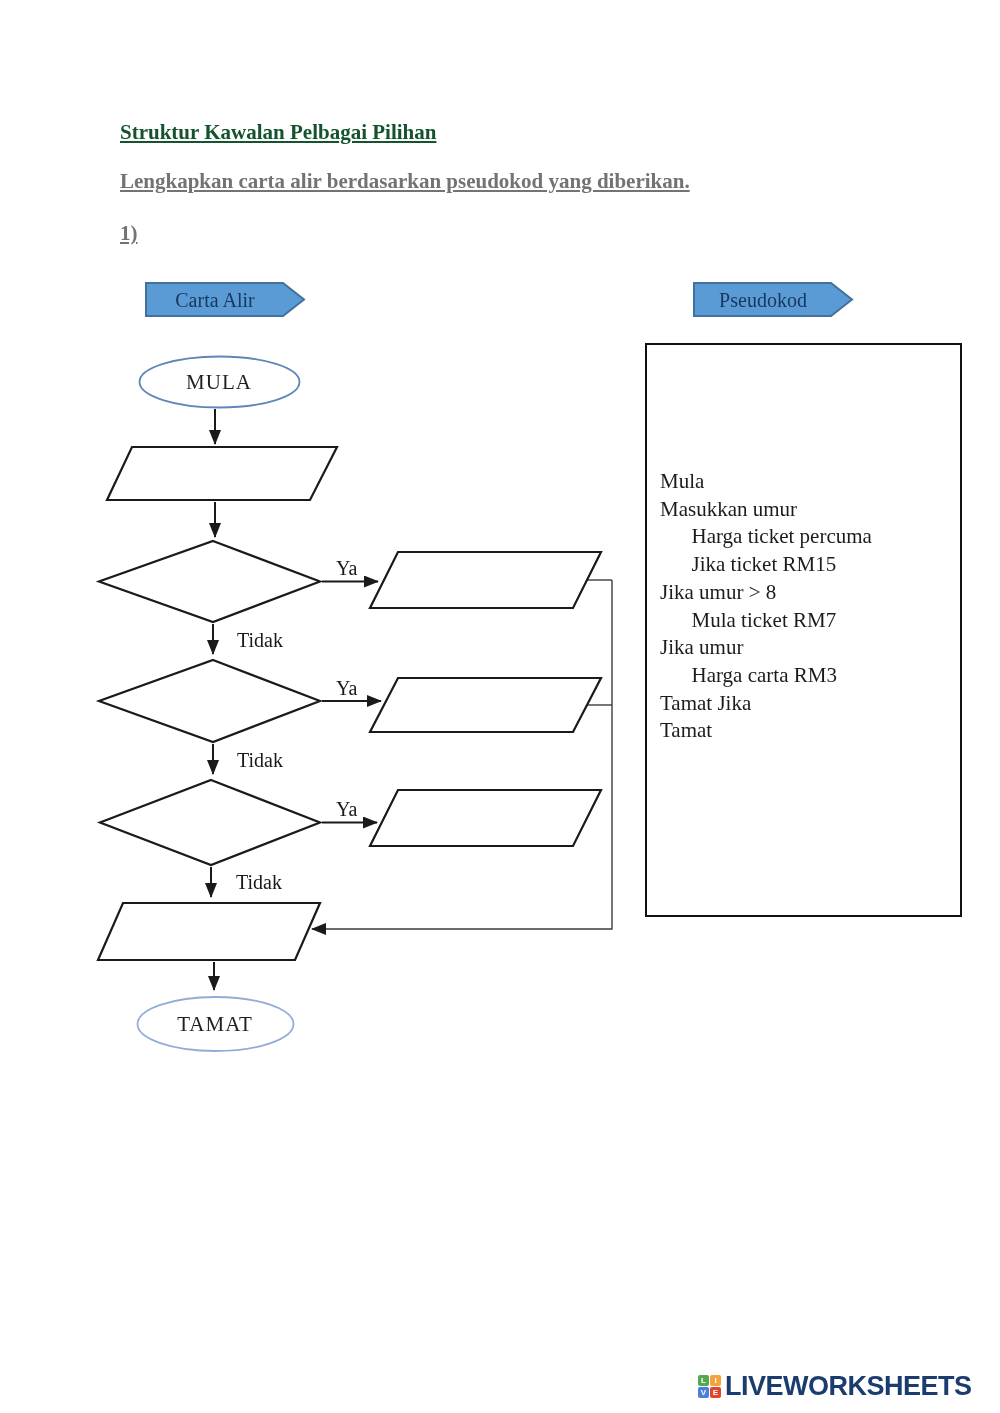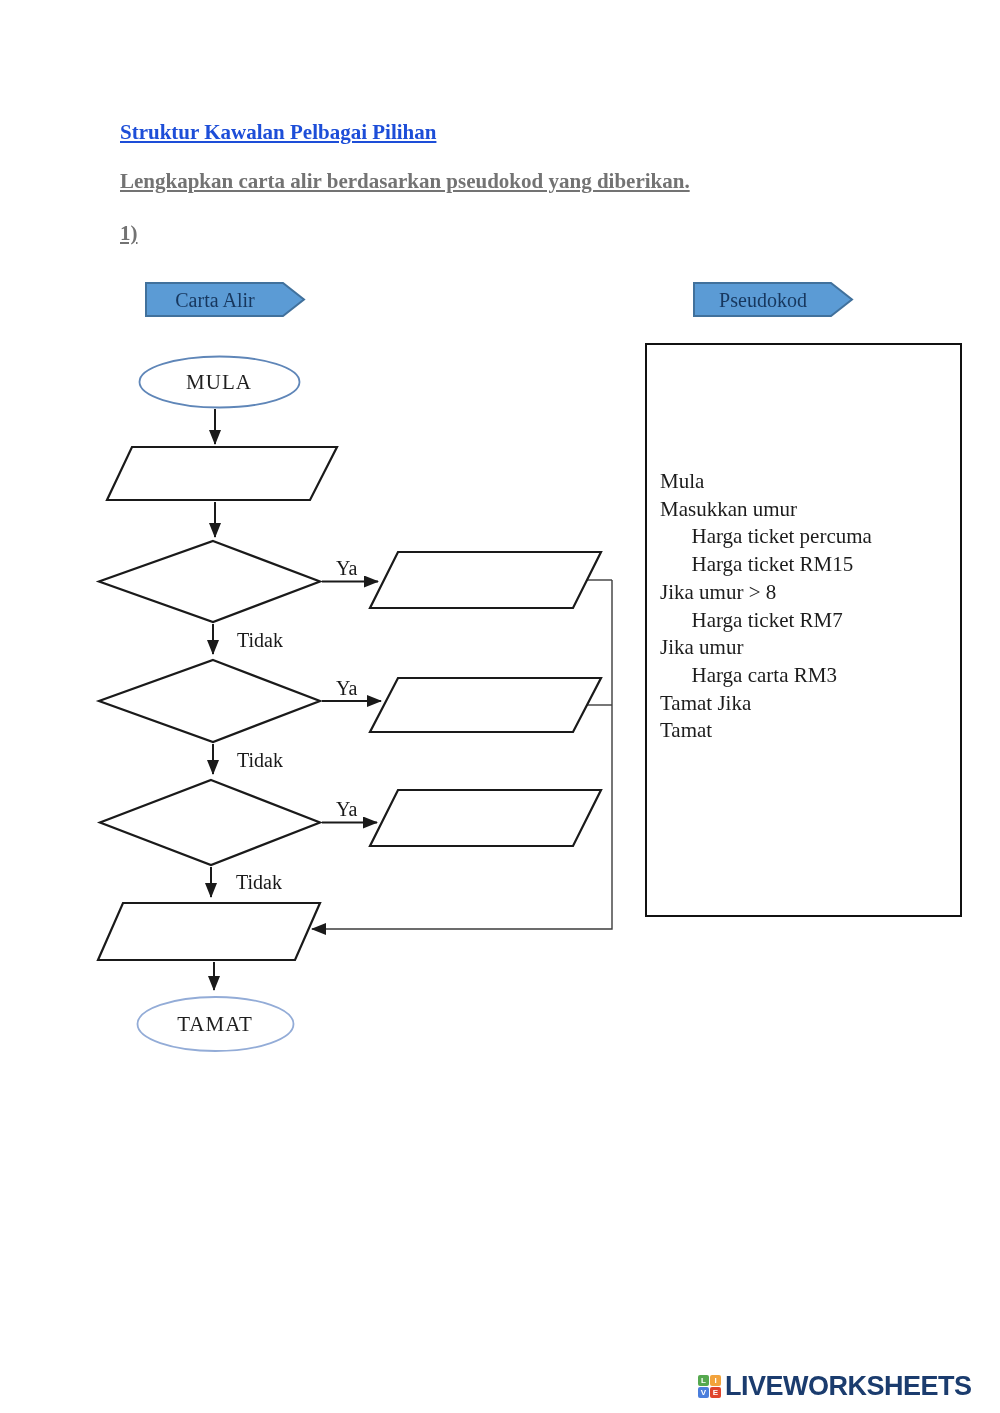--- a/index.html
+++ b/index.html
@@ -2,21 +2,21 @@
 <html><head>
 <meta charset="utf-8">
 <style>
   html,body { margin:0; padding:0; }
   body {
     width:1000px; height:1413px; position:relative; background:#ffffff;
     font-family:"Liberation Serif", serif; overflow:hidden;
   }
   .heading { position:absolute; left:120px; font-weight:bold; font-size:21px;
              color:#737373; text-decoration:underline; white-space:nowrap; }
-  .title-red { top:120px; color:#1d4ed8; }
+  .title-red { top:120px; color:#14532d; }
   .instruction { top:169px; }
   .qnum { top:221px; }
 
   .chart-layer { position:absolute; left:0; top:0; width:1000px; height:1413px; }
 
   .shape { fill:#ffffff; stroke:#1a1a1a; stroke-width:2.2; }
   .arrow-line { stroke:#1a1a1a; stroke-width:2; fill:none; }
   .connector { stroke:#3d3d3d; stroke-width:1.4; fill:none; }
   .flow-label { font-size:20px; fill:#1a1a1a; }
   .terminal-label { font-size:21px; fill:#1f1f1f; letter-spacing:1px; text-anchor:middle; }
@@ -104,23 +104,23 @@
 
   <ellipse class="oval-end" cx="215.5" cy="1024" rx="78" ry="27"></ellipse>
   <text class="terminal-label" x="215" y="1031">TAMAT</text>
 </svg>
 
 <div class="pseudo-box">
   <div class="pseudo-lines">
     <div class="pseudo-line">Mula</div>
     <div class="pseudo-line">Masukkan umur</div>
     <div class="pseudo-line">      Harga ticket percuma</div>
-    <div class="pseudo-line">      Harga ticket RM15</div>
+    <div class="pseudo-line">      Jika ticket RM15</div>
     <div class="pseudo-line">Jika umur &gt; 8</div>
-    <div class="pseudo-line">      Harga ticket RM7</div>
+    <div class="pseudo-line">      Mula ticket RM7</div>
     <div class="pseudo-line">Jika umur</div>
     <div class="pseudo-line">      Harga carta RM3</div>
     <div class="pseudo-line">Tamat Jika</div>
     <div class="pseudo-line">Tamat</div>
   </div>
 </div>
 
 <div class="brand">
   <div class="brand-grid">
     <div class="brand-cell c-green">L</div>

